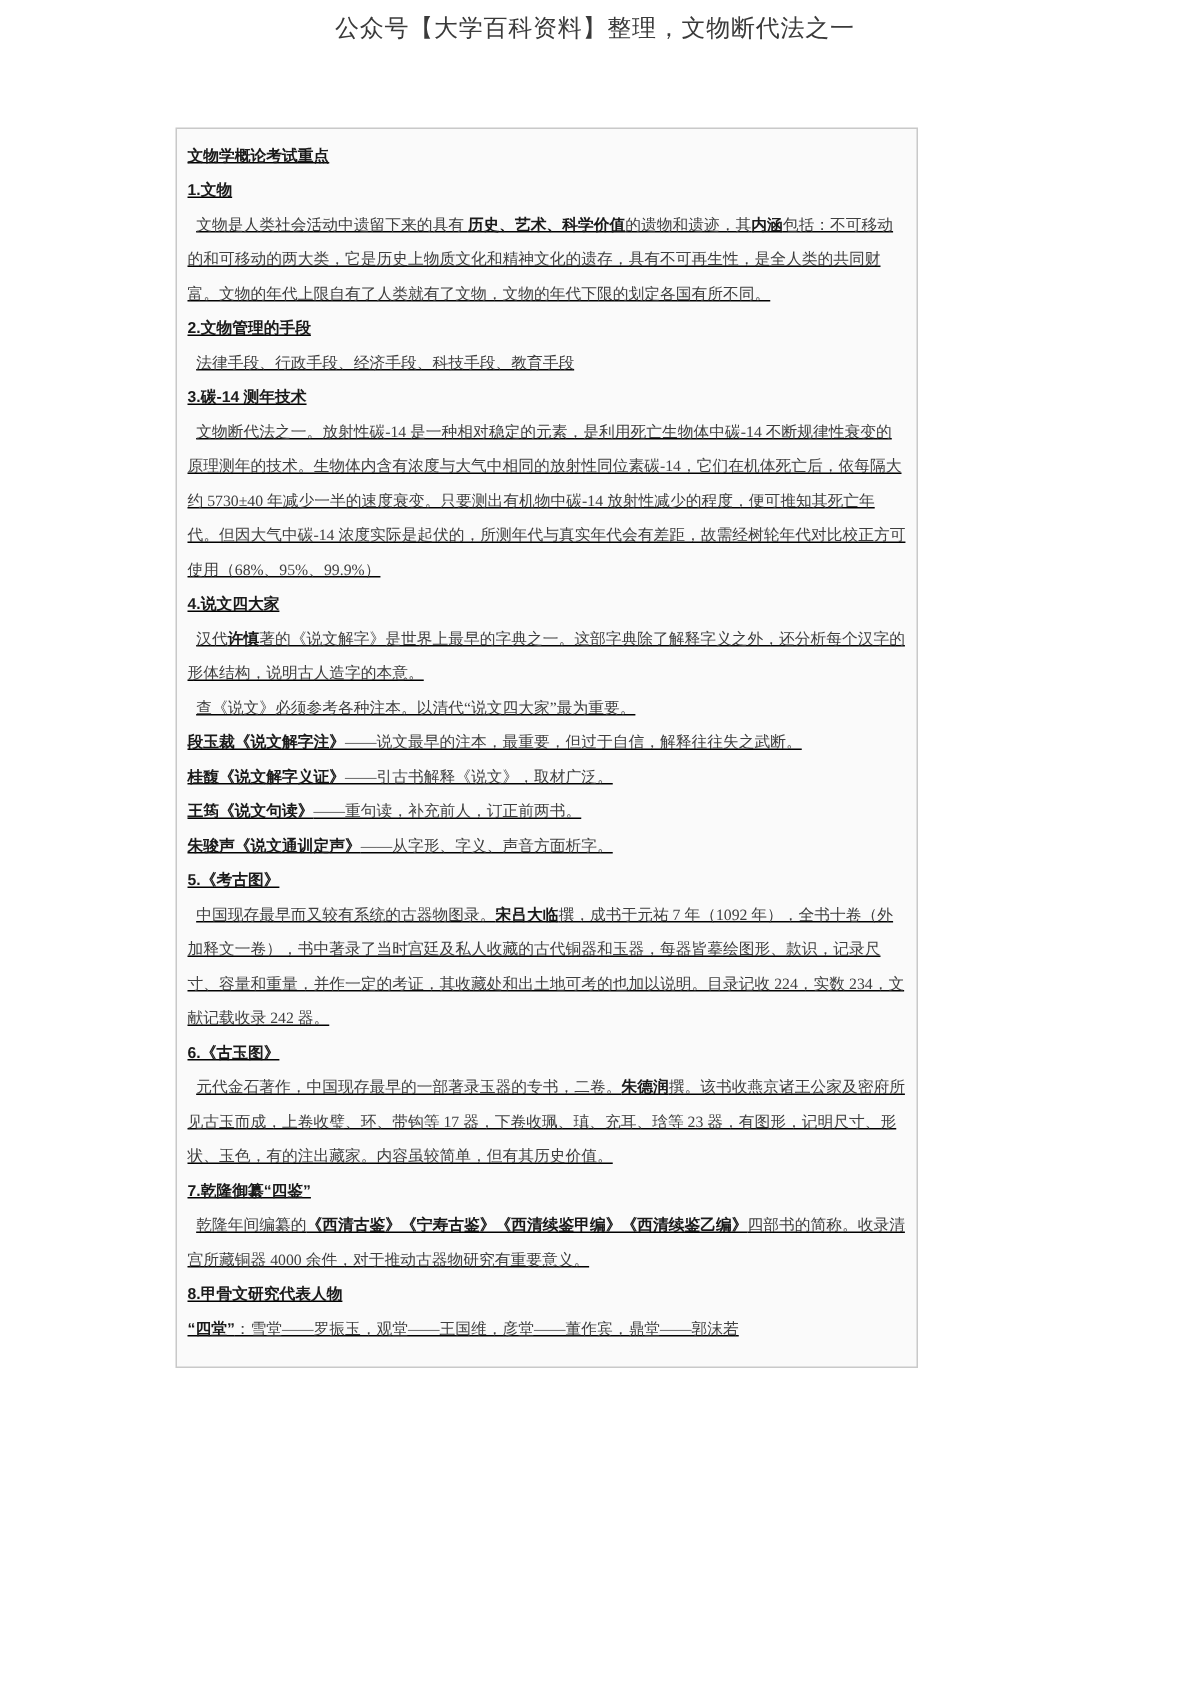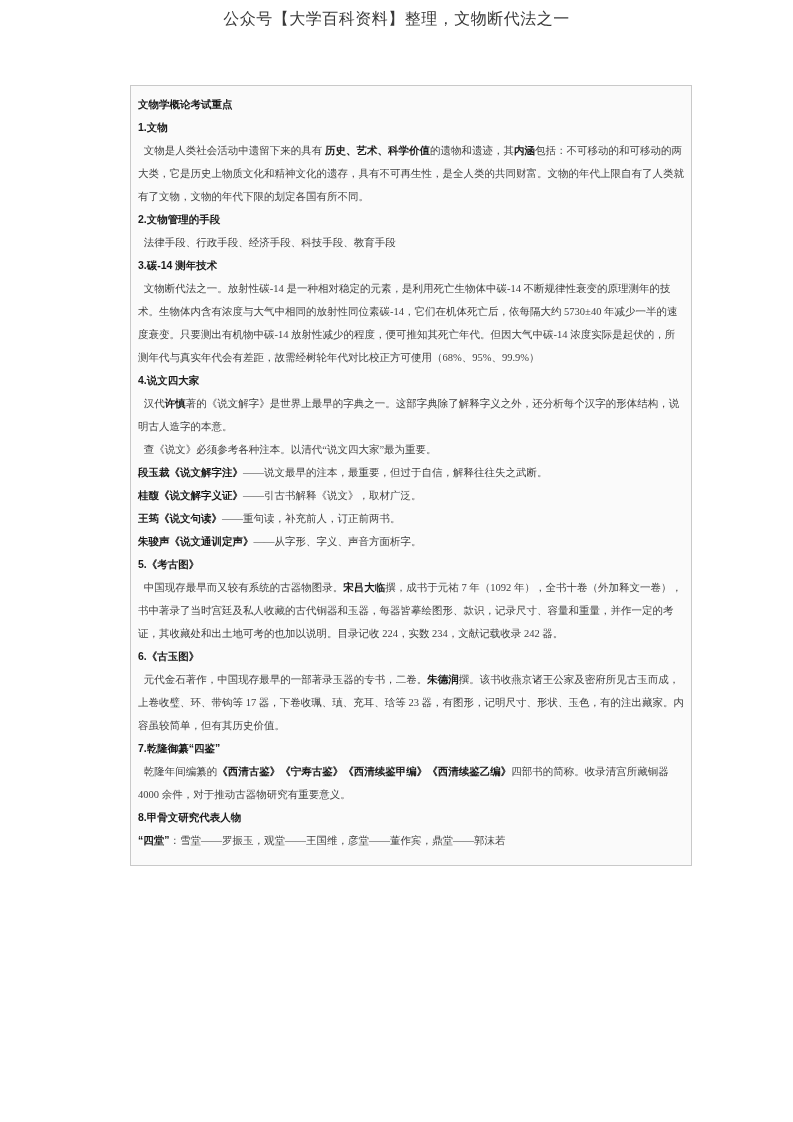--- a/index.html
+++ b/index.html
@@ -20,27 +20,28 @@
     left: 0;
     width: 100%;
     text-align: center;
     font-size: 16px;
     color: #3a3a3a;
     font-family: "Liberation Serif", serif;
     letter-spacing: 0.5px;
   }
   .panel {
     position: absolute;
-    left: 130px;
+    left: 117px;
     top: 85px;
-    width: 562px;
+    width: 495px;
     box-sizing: border-box;
     background: #fafafa;
     border: 1px solid #c9c9c9;
     padding: 7px 7px 13px 7px;
+    text-decoration: underline;
   }
   .panel > * + * {
     margin-top: 7px;
   }
   .doc-title, .heading {
     font-family: "Liberation Sans", sans-serif;
     font-weight: 700;
     font-size: 10.5px;
     line-height: 23px;
     color: #1a1a1a;

